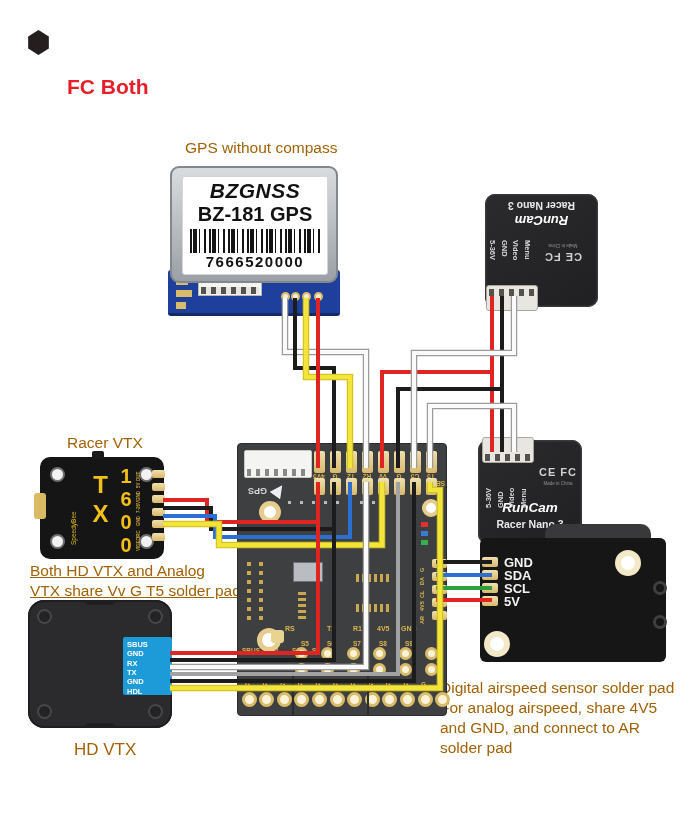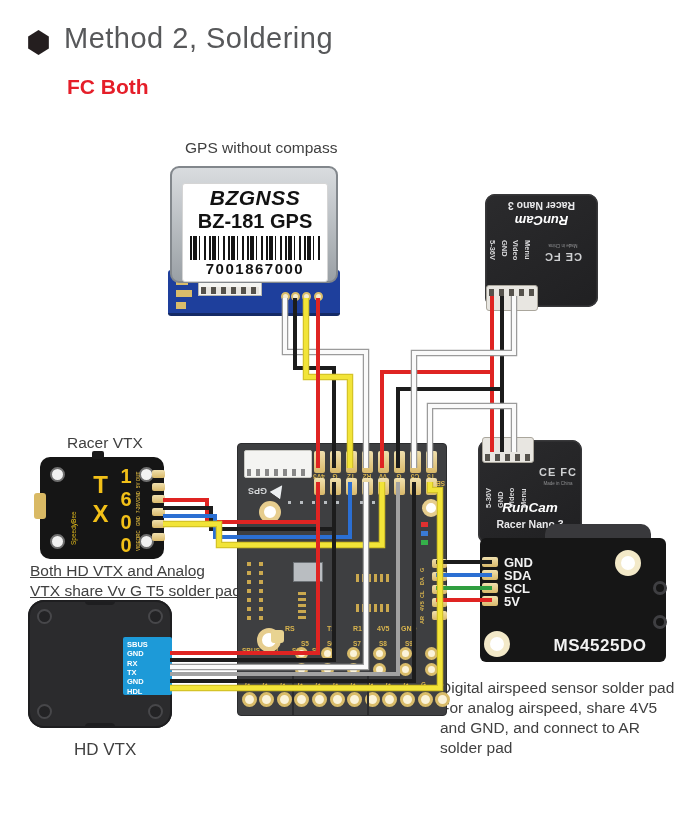--- a/index.html
+++ b/index.html
@@ -1,30 +1,30 @@
 <!DOCTYPE html>
 <html><head>
 <meta charset="utf-8">
 <style>
   html,body{margin:0;padding:0;background:#fff;}
   .stage{position:relative;width:700px;height:814px;background:#ffffff;
          font-family:"Liberation Sans",sans-serif;overflow:hidden;}
   .abs{position:absolute;}
-  .note{position:absolute;white-space:pre-line;color:#404040;font-size:15.5px;line-height:20px;}
+  .note{position:absolute;white-space:pre-line;color:#a16207;font-size:15.5px;line-height:20px;}
   .r180{transform:rotate(180deg);}
   .vtu{writing-mode:vertical-rl;transform:rotate(180deg);}
   .vup{writing-mode:vertical-rl;text-orientation:upright;}
   .title{position:absolute;left:64px;top:22px;font-size:29px;color:#57585a;letter-spacing:.5px;}
   .hex{position:absolute;left:27px;top:30px;width:23px;height:25px;background:#241e1f;
        clip-path:polygon(50% 0%,95% 26%,95% 74%,50% 100%,5% 74%,5% 26%);}
   .subtitle{position:absolute;left:67px;top:75px;font-size:21px;font-weight:600;color:#e51e29;}
   
   .gps-shell{position:absolute;left:170px;top:166px;width:168px;height:117px;border-radius:9px;
              background:linear-gradient(180deg,#d9dcdf,#9aa0a5);border:2px solid #82878c;box-sizing:border-box;}
-  .gps-card{position:absolute;left:10px;top:15px;width:144px;height:97px;background:#fff;border-radius:3px;
+  .gps-card{position:absolute;left:10px;top:8px;width:144px;height:97px;background:#fff;border-radius:3px;
             border:1px solid #d5d5d5;text-align:center;color:#121212;}
   .gps-brand{font-style:italic;font-weight:900;font-size:21px;letter-spacing:.5px;margin-top:2px;}
   .gps-model{font-weight:800;font-size:20px;margin-top:0px;}
   .gps-barcode{width:130px;height:24px;margin:3px auto 0 auto;
       background:repeating-linear-gradient(90deg,#141414 0 2px,#fff 2px 3px,#141414 3px 7px,#fff 7px 9px,#141414 9px 10px,#fff 10px 14px,#141414 14px 16px,#fff 16px 19px);}
   .gps-serial{font-weight:800;font-size:15px;letter-spacing:1.5px;}
   .gps-pcb{position:absolute;left:168px;top:270px;width:172px;height:46px;background:#1e3f9c;
            border-radius:3px;border-bottom:3px solid #142a66;box-sizing:border-box;}
   .gps-conn{position:absolute;left:30px;top:5px;width:62px;height:19px;background:#f5f5f2;border:1px solid #b9b9b2;}
   .teeth{position:absolute;left:2px;bottom:1px;right:2px;height:7px;
@@ -54,21 +54,20 @@
   .fc{position:absolute;left:237px;top:443px;width:210px;height:273px;background:#3e3f41;
       border:1.5px solid #2b2c2e;border-radius:4px;box-sizing:border-box;}
   svg.wires{position:absolute;left:0;top:0;pointer-events:none;}
 </style>
 </head>
 <body>
 
 <div class="stage">
 
   <div class="hex"></div>
-  <div class="title">Method 2, Soldering</div>
   <div class="subtitle">FC Both</div>
 
   <div class="note" style="left:185px;top:138px;">GPS without compass</div>
   <div class="note" style="left:67px;top:433px;">Racer VTX</div>
   <div class="note" style="left:30px;top:561px;text-decoration:underline;">Both HD VTX and Analog
 VTX share Vv G T5 solder pad</div>
   <div class="note" style="left:74px;top:740px;font-size:17px;">HD VTX</div>
   <div class="note" style="left:440px;top:678px;">Digital airspeed sensor solder pad
 For analog airspeed, share 4V5
 and GND, and connect to AR
@@ -84,21 +83,21 @@
   <div style="position: absolute; left: 112.5px; top: 21.5px; width: 9px; height: 9px; border-radius: 50%; background: rgb(246, 237, 210); border: 2px solid rgb(217, 188, 106); box-sizing: border-box;"></div>
       <div style="position: absolute; left: 122.5px; top: 21.5px; width: 9px; height: 9px; border-radius: 50%; background: rgb(246, 237, 210); border: 2px solid rgb(217, 188, 106); box-sizing: border-box;"></div>
       <div style="position: absolute; left: 133.5px; top: 21.5px; width: 9px; height: 9px; border-radius: 50%; background: rgb(246, 237, 210); border: 2px solid rgb(217, 188, 106); box-sizing: border-box;"></div>
       <div style="position: absolute; left: 145.5px; top: 21.5px; width: 9px; height: 9px; border-radius: 50%; background: rgb(246, 237, 210); border: 2px solid rgb(217, 188, 106); box-sizing: border-box;"></div>
     </div>
   <div class="gps-shell">
     <div class="gps-card">
       <div class="gps-brand">BZGNSS</div>
       <div class="gps-model">BZ-181 GPS</div>
       <div class="gps-barcode"></div>
-      <div class="gps-serial">7001867000</div>
+      <div class="gps-serial">7666520000</div>
     </div>
   </div>
 
   <div class="cam" style="left:485px;top:194px;">
     <div class="cam-model r180" style="top:6px;">Racer Nano 3</div>
     <div class="cam-brand r180" style="top:19px;">RunCam</div>
     <div class="cam-cert r180" style="left:56px;top:46px;width:44px;">
       <b>CE FC</b>
       <span>Made in China</span>
     </div>
@@ -163,21 +162,20 @@
         <div style="position: absolute; left: 4px; top: 12.3px; font-size: 7.5px; font-weight: 700; color: rgb(255, 255, 255);">GND</div>
         <div style="position: absolute; left: 4px; top: 21.6px; font-size: 7.5px; font-weight: 700; color: rgb(255, 255, 255);">RX</div>
         <div style="position: absolute; left: 4px; top: 30.9px; font-size: 7.5px; font-weight: 700; color: rgb(255, 255, 255);">TX</div>
         <div style="position: absolute; left: 4px; top: 40.2px; font-size: 7.5px; font-weight: 700; color: rgb(255, 255, 255);">GND</div>
         <div style="position: absolute; left: 4px; top: 49.5px; font-size: 7.5px; font-weight: 700; color: rgb(255, 255, 255); text-align: center;">HDL</div>
       </div>
   </div>
 
   <div class="tube"></div>
   <div class="ms">
-    <div class="ms-model">MS4525DO</div>
   <div style="position: absolute; left: 2px; top: 19px; width: 16px; height: 10px; background: linear-gradient(rgb(240, 224, 174), rgb(217, 185, 106)); border-radius: 2px;"></div>
       <div style="position: absolute; left: 24px; top: 17px; font-size: 13px; font-weight: 700; color: rgb(242, 242, 242);">GND</div>
       <div style="position: absolute; left: 2px; top: 32px; width: 16px; height: 10px; background: linear-gradient(rgb(240, 224, 174), rgb(217, 185, 106)); border-radius: 2px;"></div>
       <div style="position: absolute; left: 24px; top: 30px; font-size: 13px; font-weight: 700; color: rgb(242, 242, 242);">SDA</div>
       <div style="position: absolute; left: 2px; top: 45px; width: 16px; height: 10px; background: linear-gradient(rgb(240, 224, 174), rgb(217, 185, 106)); border-radius: 2px;"></div>
       <div style="position: absolute; left: 24px; top: 43px; font-size: 13px; font-weight: 700; color: rgb(242, 242, 242);">SCL</div>
       <div style="position: absolute; left: 2px; top: 58px; width: 16px; height: 10px; background: linear-gradient(rgb(240, 224, 174), rgb(217, 185, 106)); border-radius: 2px;"></div>
       <div style="position: absolute; left: 24px; top: 56px; font-size: 13px; font-weight: 700; color: rgb(242, 242, 242);">5V</div>
       <div style="position: absolute; left: 135px; top: 12px; width: 26px; height: 26px; border-radius: 50%; background: rgb(255, 255, 255); border: 6px solid rgb(243, 233, 200); box-sizing: border-box;"></div>
       <div style="position: absolute; left: 4px; top: 93px; width: 26px; height: 26px; border-radius: 50%; background: rgb(255, 255, 255); border: 6px solid rgb(243, 233, 200); box-sizing: border-box;"></div>

